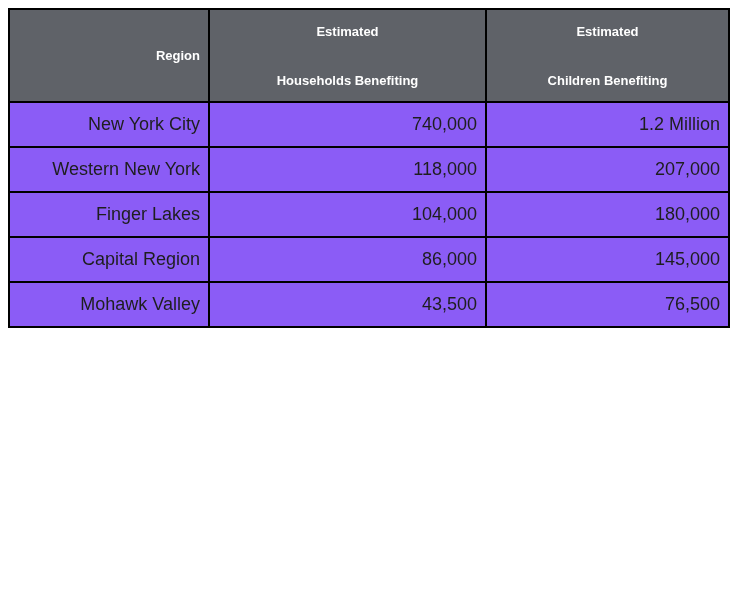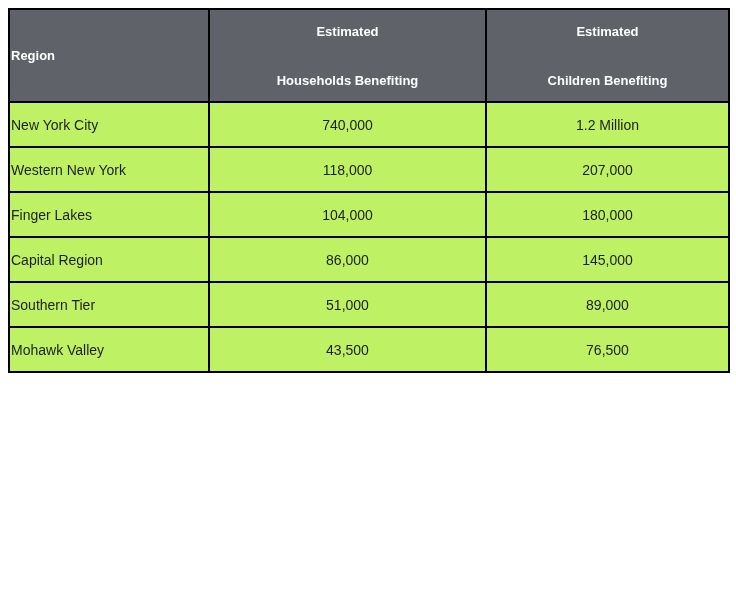--- a/index.html
+++ b/index.html
@@ -17,21 +17,22 @@
   }
   table.benefit-table {
     border-collapse: collapse;
     table-layout: fixed;
     width: 720px;
   }
   table.benefit-table th,
   table.benefit-table td {
     border: 2px solid #000000;
     box-sizing: border-box;
-    padding: 1px;
+    padding: 8px;
+    text-align: right;
   }
   col.c1 { width: 200px; }
   col.c2 { width: 277px; }
   col.c3 { width: 243px; }
 
   thead th {
     background: #5f6268;
     color: #ffffff;
     font-weight: 700;
     font-size: 13px;
@@ -48,23 +49,23 @@
     flex-direction: column;
     justify-content: space-between;
     height: 64px;
     align-items: center;
   }
   th.stacked-head {
     text-align: center;
   }
 
   tbody td {
-    background: #bef264;
+    background: #8b5cf6;
     color: #1e1e1e;
-    font-size: 14px;
+    font-size: 18px;
     height: 45px;
     vertical-align: middle;
   }
   td.region-cell {
     text-align: left;
     padding-left: 13px;
   }
   td.num-cell {
     text-align: center;
   }
@@ -113,24 +114,19 @@
         <td class="region-cell">Finger Lakes</td>
         <td class="num-cell">104,000</td>
         <td class="num-cell">180,000</td>
       </tr>
       <tr>
         <td class="region-cell">Capital Region</td>
         <td class="num-cell">86,000</td>
         <td class="num-cell">145,000</td>
       </tr>
       <tr>
-        <td class="region-cell">Southern Tier</td>
-        <td class="num-cell">51,000</td>
-        <td class="num-cell">89,000</td>
-      </tr>
-      <tr>
         <td class="region-cell">Mohawk Valley</td>
         <td class="num-cell">43,500</td>
         <td class="num-cell">76,500</td>
       </tr>
     </tbody>
   </table>
 </div>
 
 </body></html>

